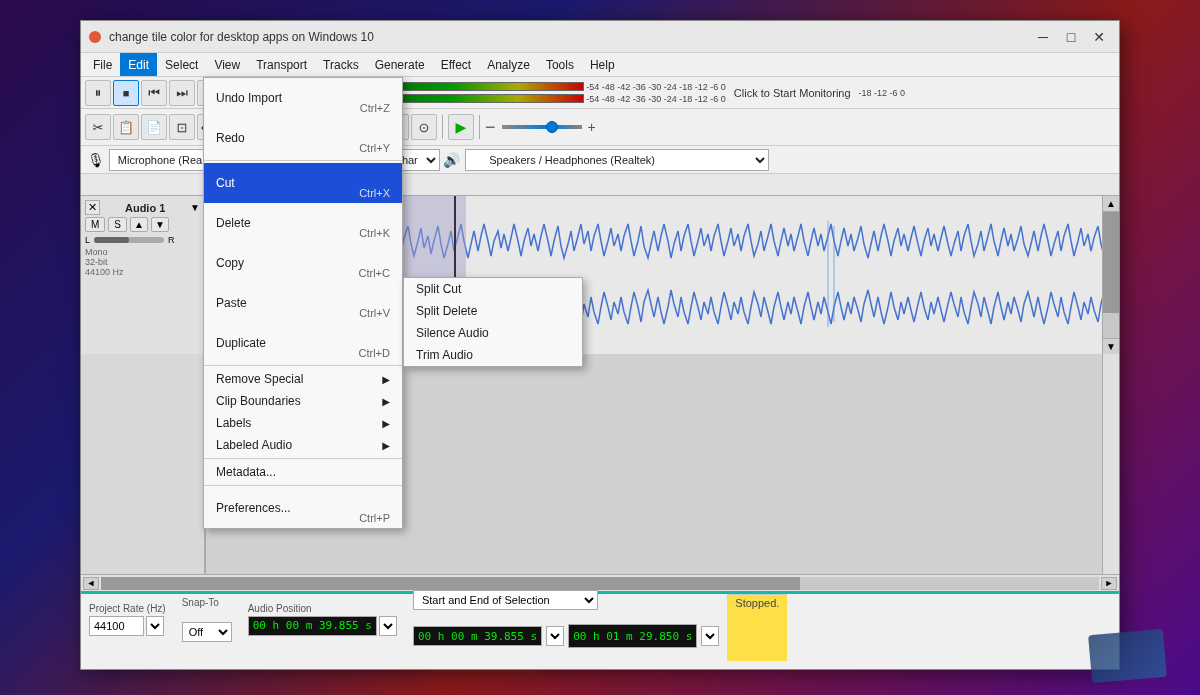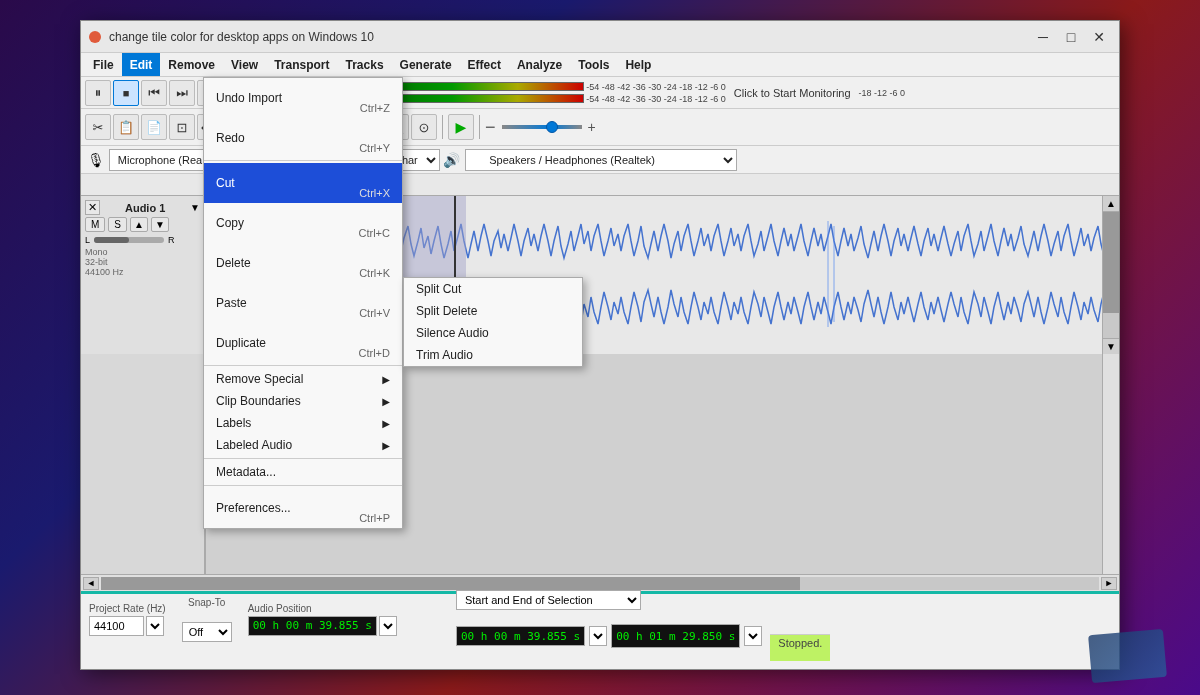--- a/index.html
+++ b/index.html
@@ -74,21 +74,20 @@
       border-bottom: 1px solid #ccc;
     }
     .menu-item {
       padding: 2px 8px;
       cursor: pointer;
       font-size: 12px;
       color: #222;
       height: 100%;
       display: flex;
       align-items: center;
-      font-weight: bold;
     }
     .menu-item.active { background: #0078d7; color: white; }
 
     
     .toolbar-area {
       background: #f0f0f0;
       border-bottom: 1px solid #ccc;
     }
     .toolbar-row {
       display: flex;
@@ -245,21 +244,21 @@
     <div class="title-bar-buttons">
       <button class="tb-btn">─</button>
       <button class="tb-btn">□</button>
       <button class="tb-btn close">✕</button>
     </div>
   </div>
 
   <div class="menu-bar">
     <div class="menu-item">File</div>
     <div class="menu-item active">Edit</div>
-    <div class="menu-item">Remove</div>
+    <div class="menu-item">Select</div>
     <div class="menu-item">View</div>
     <div class="menu-item">Transport</div>
     <div class="menu-item">Tracks</div>
     <div class="menu-item">Generate</div>
     <div class="menu-item">Effect</div>
     <div class="menu-item">Analyze</div>
     <div class="menu-item">Tools</div>
     <div class="menu-item">Help</div>
   </div>
 
@@ -327,21 +326,21 @@
 
   <div class="device-row">
     <span style="font-size:14px;">🎙</span>
     <select class="device-select">
       <option>Microphone (Realtek Audio)</option>
     </select>
     <select class="device-select">
       <option>2 (Stereo) Recording Char</option>
     </select>
     <span style="font-size:14px;">🔊</span>
-    <select class="device-select" style="width:272px;padding-left:19px;">
+    <select class="device-select" style="width:304px;padding-left:19px;">
       <option>Speakers / Headphones (Realtek)</option>
     </select>
   </div>
 
   <div style="background:#e8e8e8;height:22px;border-bottom:1px solid #aaa;display:flex;align-items:center;padding-left:125px;overflow:hidden;">
     <div style="position:relative;width:100%;height:100%;display:flex;align-items:center;margin-top:44px;">
       <span style="font-size:10px;color:#333;position:absolute;left:20px;">30</span>
       <span style="font-size:10px;color:#333;position:absolute;left:115px;">1:00</span>
       <span style="font-size:10px;color:#333;position:absolute;left:230px;">1:30</span>
       <span style="font-size:10px;color:#333;position:absolute;left:345px;">2:00</span>
@@ -431,76 +430,76 @@
     <div style="display:flex;align-items:center;padding:4px 8px;gap:16px;height:50px;">
 
       <div style="display:flex;flex-direction:column;gap:2px;">
         <span style="font-size:10px;color:#555;">Project Rate (Hz)</span>
         <div style="display:flex;align-items:center;gap:2px;">
           <input type="text" style="width: 55px; font-size: 11px; padding: 1px 4px; border: 1px solid rgb(170, 170, 170); background: white; height: 20px;" value="44100">
           <select style="font-size:11px;padding:1px 2px;border:1px solid #aaa;background:white;height:20px;width:18px;"><option>▼</option></select>
         </div>
       </div>
 
-      <div style="display:flex;flex-direction:column;gap:14px;align-items:center;">
+      <div style="display:flex;flex-direction:column;gap:14px;">
         <span style="font-size:10px;color:#555;">Snap-To</span>
         <div style="display:flex;align-items:center;gap:2px;">
           <select style="width:50px;font-size:11px;padding:1px 2px;border:1px solid #aaa;background:white;height:20px;">
             <option>Off</option>
           </select>
         </div>
       </div>
 
       <div style="display:flex;flex-direction:column;gap:2px;">
         <span style="font-size:10px;color:#555;">Audio Position</span>
         <div style="display:flex;align-items:center;gap:2px;">
           <div style="font-size:11px;padding:1px 4px;border:1px solid #aaa;background:#111;color:#00ee00;font-family:monospace;height:20px;display:flex;align-items:center;min-width:115px;">00 h 00 m 39.855 s</div>
           <select style="font-size:11px;padding:1px 2px;border:1px solid #aaa;background:white;height:20px;width:18px;"><option>▼</option></select>
         </div>
       </div>
 
-      <div style="display:flex;flex-direction:column;gap:14px;margin-left:43px;">
+      <div style="display:flex;flex-direction:column;gap:14px;">
         <select style="font-size:11px;padding:1px 4px;border:1px solid #aaa;background:white;height:20px;width:185px;">
           <option>Start and End of Selection</option>
         </select>
         <div style="display:flex;align-items:center;gap:4px;">
           <div style="font-size:11px;padding:1px 4px;border:1px solid #aaa;background:#111;color:#00ee00;font-family:monospace;height:20px;display:flex;align-items:center;">00 h 00 m 39.855 s</div>
           <select style="font-size:11px;padding:1px 2px;border:1px solid #aaa;background:white;height:20px;width:18px;"><option>▼</option></select>
           <div style="font-size:11px;padding:11px 4px;border:1px solid #aaa;background:#111;color:#00ee00;font-family:monospace;height:20px;display:flex;align-items:center;">00 h 01 m 29.850 s</div>
           <select style="font-size:11px;padding:1px 2px;border:1px solid #aaa;background:white;height:20px;width:18px;"><option>▼</option></select>
         </div>
       </div>
     </div>
 
-    <div style="padding:2px 8px;font-size:11px;color:#444;background:#bef264;border-top:1px solid #ccc;margin-top:40px;">
+    <div style="padding:2px 8px;font-size:11px;color:#444;background:#fde047;border-top:1px solid #ccc;">
       <span>Stopped.</span>
     </div>
   </div>
 
   <div class="edit-menu-dropdown">
     <div class="dropdown-item">
       <span>Undo Import</span>
       <span class="dropdown-shortcut">Ctrl+Z</span>
     </div>
     <div class="dropdown-item">
       <span>Redo</span>
       <span class="dropdown-shortcut">Ctrl+Y</span>
     </div>
     <div class="dropdown-separator"></div>
     <div class="dropdown-item highlighted">
       <span>Cut</span>
       <span class="dropdown-shortcut">Ctrl+X</span>
     </div>
     <div class="dropdown-item">
+      <span>Delete</span>
+      <span class="dropdown-shortcut">Ctrl+K</span>
+    </div>
+    <div class="dropdown-item">
       <span>Copy</span>
       <span class="dropdown-shortcut">Ctrl+C</span>
-    </div>
-    <div class="dropdown-item">
-      <span>Delete</span>
-      <span class="dropdown-shortcut">Ctrl+K</span>
     </div>
     <div class="dropdown-item">
       <span>Paste</span>
       <span class="dropdown-shortcut">Ctrl+V</span>
     </div>
     <div class="dropdown-item">
       <span>Duplicate</span>
       <span class="dropdown-shortcut">Ctrl+D</span>
     </div>
     <div class="dropdown-separator"></div>

